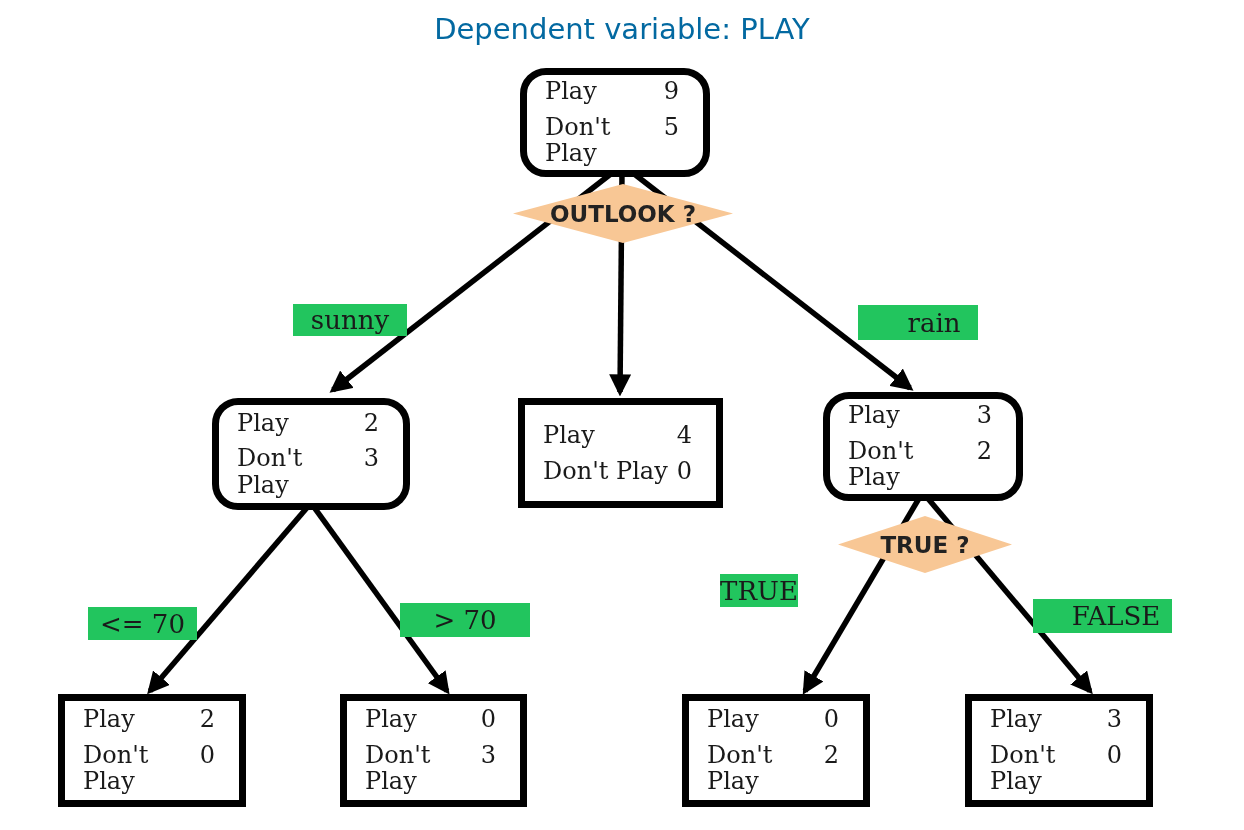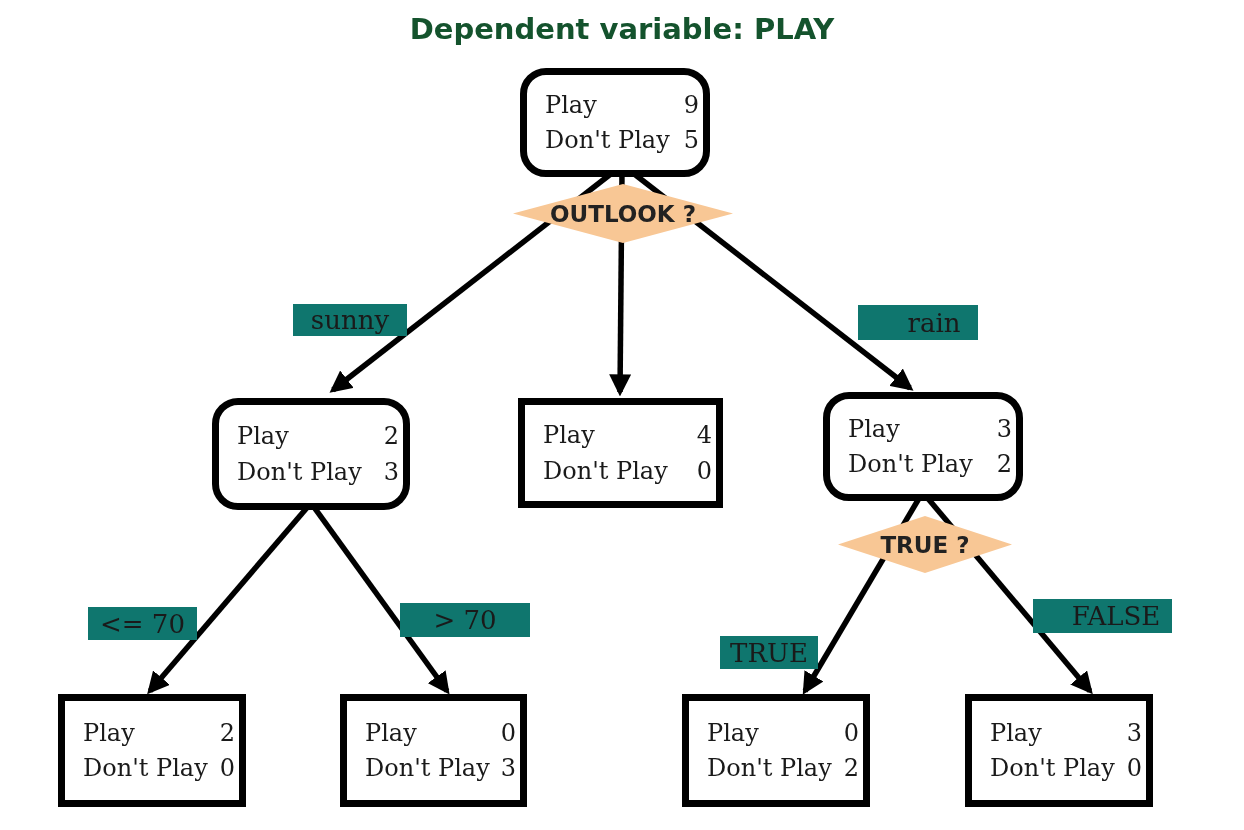--- a/index.html
+++ b/index.html
@@ -6,45 +6,45 @@
   .canvas{
     position:relative;
     width:1244px;height:830px;
     background:#ffffff;
     overflow:hidden;
     font-family:"DejaVu Serif","Liberation Serif",serif;
   }
   .title{
     position:absolute;top:12px;left:50%;transform:translateX(-50%);
     font-family:"DejaVu Sans","Liberation Sans",sans-serif;
-    font-size:29px;font-weight:700;color:#14532d;white-space:nowrap;
+    font-size:29px;font-weight:400;color:#0369a1;white-space:nowrap;
   }
   svg.edges{position:absolute;left:0;top:0;z-index:1;}
   .node{
     position:absolute;z-index:3;
     background:#ffffff;border:7px solid #000000;
     box-sizing:border-box;
     display:flex;flex-direction:column;justify-content:center;
-    padding:0 4px 0 18px;gap:9px;
+    padding:0 24px 0 18px;gap:9px;
     font-size:24px;color:#1a1a1a;
   }
   .node.rounded{border-radius:26px;}
   .node .row{display:flex;justify-content:space-between;line-height:1.1;}
   .node .row .val{margin-left:8px;}
   .diamond{
     position:absolute;z-index:2;
     background:#f8c795;
     clip-path:polygon(50% 0,100% 50%,50% 100%,0 50%);
     display:flex;align-items:center;justify-content:center;
     font-family:"DejaVu Sans","Liberation Sans",sans-serif;
     font-weight:bold;font-size:23px;color:#222222;
   }
   .blabel{
     position:absolute;z-index:2;
-    background:#0f766e;
+    background:#22c55e;
     display:flex;align-items:center;justify-content:center;
     font-size:26px;color:#1a1a1a;white-space:nowrap;
   }
 </style>
 </head>
 <body>
 
 <div class="canvas">
 
   <div class="title">Dependent variable: PLAY</div>
@@ -68,21 +68,21 @@
     <span>OUTLOOK ?</span>
   </div>
   <div class="diamond" style="left:838px;top:516px;width:174px;height:57px;">
     <span>TRUE ?</span>
   </div>
 
   <div class="blabel" style="left:293px;top:304px;width:114px;height:32px;">sunny</div>
   <div class="blabel" style="left:858px;top:305px;width:88px;height:35px;padding-left:32px;">rain</div>
   <div class="blabel" style="left:88px;top:607px;width:109px;height:33px;">&lt;= 70</div>
   <div class="blabel" style="left:400px;top:603px;width:130px;height:34px;">&gt; 70</div>
-  <div class="blabel" style="left:720px;top:636px;width:98px;height:33px;">TRUE</div>
+  <div class="blabel" style="left:720px;top:574px;width:78px;height:33px;">TRUE</div>
   <div class="blabel" style="left:1033px;top:599px;width:112px;height:34px;padding-left:27px;">FALSE</div>
 
   <div class="node rounded" style="left:520px;top:68px;width:190px;height:109px;">
     <div class="row">
       <span>Play</span>
       <span class="val">9</span>
     </div>
     <div class="row">
       <span>Don't Play</span>
       <span class="val">5</span>

